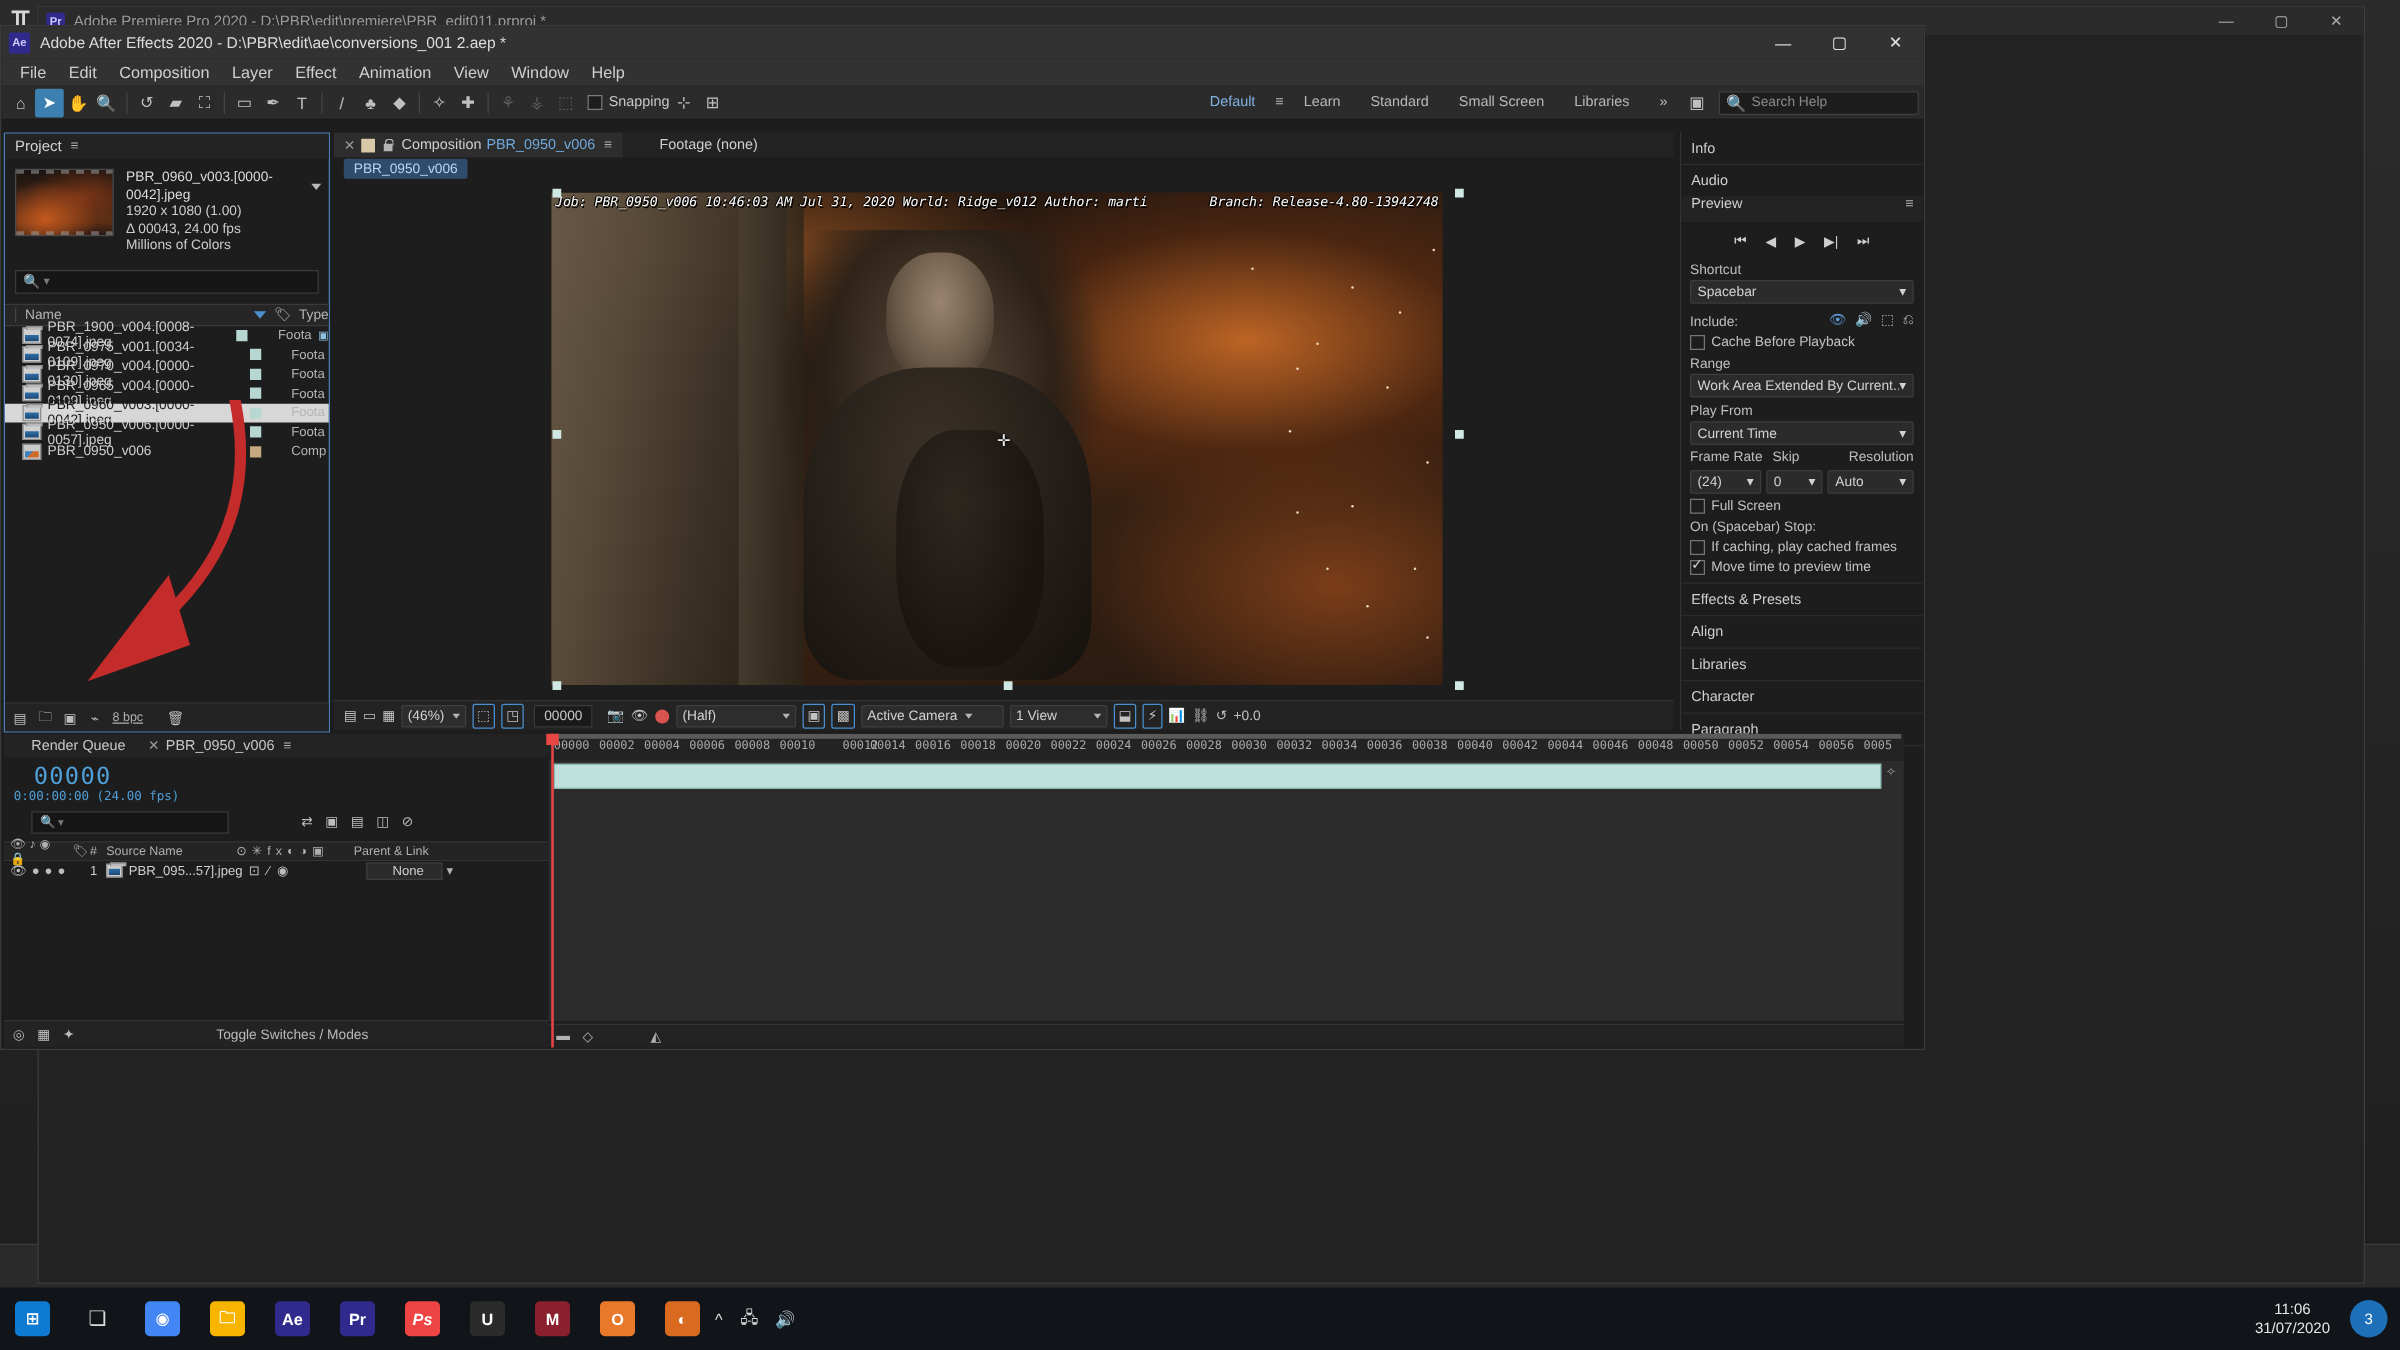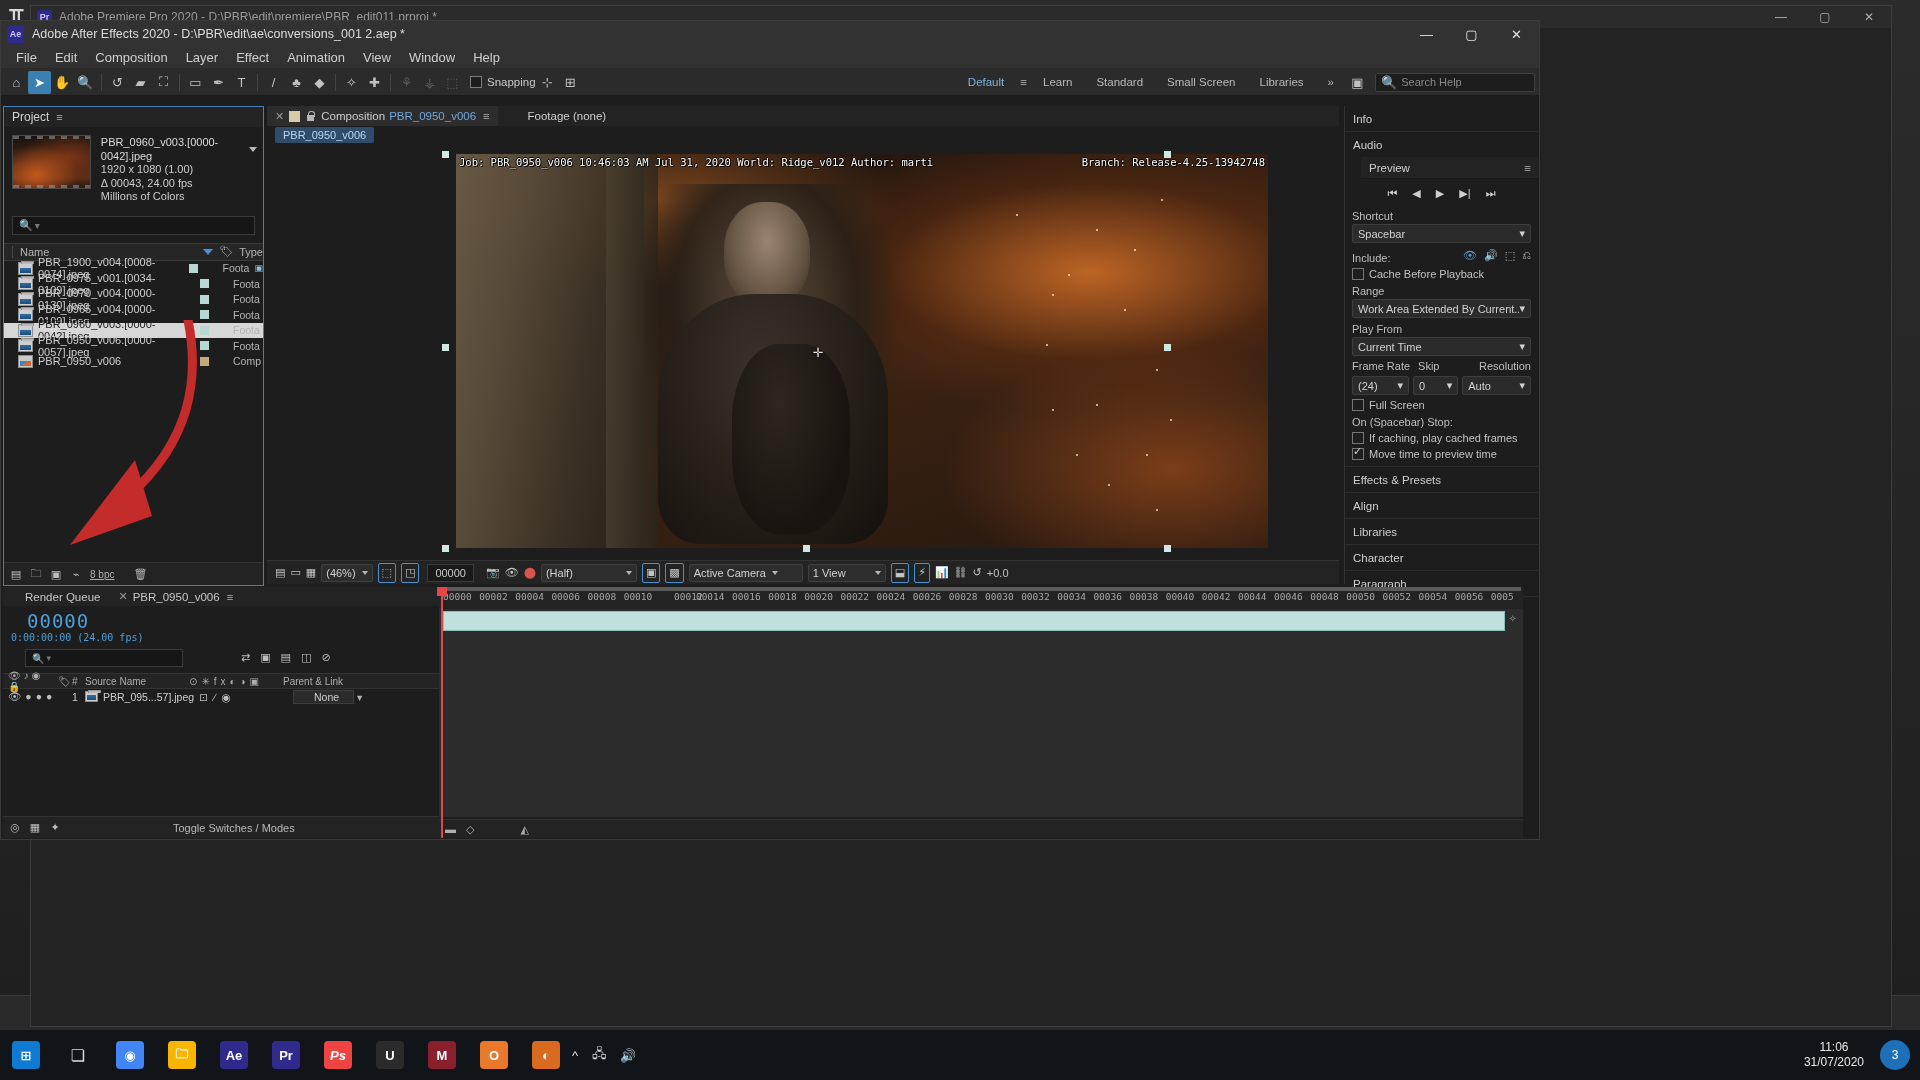--- a/index.html
+++ b/index.html
@@ -117,26 +117,26 @@
   .ctab.act{background:#2d2d2d;}
   .xbtn{color:#9a9a9a;font-size:11px;margin-right:5px;}
   .lockico{width:9px;height:11px;margin-right:6px;position:relative;}
   .lockico:before{content:'';position:absolute;left:1px;top:4px;width:7px;height:6px;background:#b5b5b5;}
   .lockico:after{content:'';position:absolute;left:2px;top:0;width:5px;height:5px;
                  border:1.5px solid #b5b5b5;border-bottom:none;border-radius:3px 3px 0 0;}
   #swatch-tab{width:11px;height:11px;background:#d8c9a8;margin-right:6px;}
   #comp-sub{height:18px;background:#1d1d1d;display:flex;align-items:center;padding-left:8px;}
   #comp-sub .pill{background:#2f4d6b;color:#b9d6f2;font-size:11px;padding:2px 8px;border-radius:2px;}
   #stage{position:absolute;left:0;top:38px;width:1072px;height:417px;background:#1d1d1d;}
-  #frame{position:absolute;left:189px;top:10px;width:812px;height:394px;overflow:hidden;
+  #frame{position:absolute;left:174px;top:10px;width:713px;height:394px;overflow:hidden;
      background:
        radial-gradient(ellipse 55% 50% at 78% 30%, rgba(212,112,40,.85) 0%, rgba(120,52,18,.35) 45%, rgba(0,0,0,0) 72%),
        radial-gradient(ellipse 45% 35% at 25% 12%, rgba(196,108,44,.55) 0%, rgba(0,0,0,0) 65%),
        radial-gradient(ellipse 40% 45% at 88% 80%, rgba(176,84,30,.6) 0%, rgba(0,0,0,0) 70%),
-       linear-gradient(160deg,#1a120c 0%,#2a1a10 30%,#3a2212 55%,#241710 100%);}
+       linear-gradient(160deg,#1a120c 0%,#2a1a10 30%,#3a2212 55%,#241710 100%); font-style: italic;}
   #fig{position:absolute;left:150px;top:30px;width:320px;height:364px;
      background:radial-gradient(ellipse 52% 62% at 50% 32%, rgba(96,80,64,.95) 0%, rgba(40,32,24,.85) 55%, rgba(18,14,10,0) 80%);}
   #fig-head{position:absolute;left:118px;top:18px;width:86px;height:104px;border-radius:45%;
      background:radial-gradient(ellipse at 50% 38%, #9a8470 0%, #6b5a48 55%, #362c22 100%);}
   #fig-body{position:absolute;left:52px;top:110px;width:230px;height:250px;border-radius:42% 42% 18% 18%;
      background:radial-gradient(ellipse at 45% 30%, #3b322a 0%, #231d17 60%, #14100c 100%);}
   #fig-arm{position:absolute;left:126px;top:160px;width:118px;height:190px;border-radius:40%;
      background:radial-gradient(ellipse at 40% 30%, #2e2720 0%, #191410 70%);}
   #wall{position:absolute;left:0;top:0;width:188px;height:394px;
      background:linear-gradient(100deg,#6d5f4a 0%,#5a4d3b 30%,#3e3428 62%,#241d15 100%);opacity:.92;}
@@ -161,22 +161,22 @@
   .cbsel{border:1px solid #4a8fd0;border-radius:2px;padding:0 3px;}
   .dd{display:flex;align-items:center;background:#2d2d2d;border:1px solid #3f3f3f;height:16px;
       padding:0 4px;font-size:11px;color:#d2d2d2;margin-left:5px;border-radius:2px;}
   .dd .car{width:0;height:0;border-left:3.5px solid transparent;border-right:3.5px solid transparent;
            border-top:4px solid #b5b5b5;margin-left:6px;}
   #tc-field{background:#1a1a1a;border:1px solid #3a3a3a;height:16px;display:flex;align-items:center;
             padding:0 7px;font-size:11px;color:#c9c9c9;margin-left:8px;}
 
   
   #side{left:1343px;top:85px;width:193px;height:478px;background:#1d1d1d;border-left:1px solid #333;}
-  .sbar{height:21px;background:#232323;display:flex;align-items:center;padding-left:8px;
-        font-size:11.5px;color:#cfcfcf;border-bottom:1px solid #181818;margin-left:16px;}
+  .sbar{height:21px;background:#232323;display:flex;align-items:flex-start;padding-left:8px;
+        font-size:11.5px;color:#cfcfcf;border-bottom:1px solid #181818;}
   .sbar .hm{margin-left:auto;margin-right:7px;color:#b5b5b5;}
   #prev-body{padding:2px 7px 6px 7px;font-size:11px;color:#c2c2c2;}
   #transport{display:flex;align-items:center;justify-content:center;gap:15px;height:24px;color:#cfcfcf;font-size:11px;}
   .lbl{font-size:11px;color:#bfbfbf;margin-top:5px;}
   .sdd{display:flex;align-items:center;justify-content:space-between;background:#2b2b2b;
        border:1px solid #3d3d3d;height:17px;padding:0 5px;font-size:11px;color:#d2d2d2;
        border-radius:2px;margin-top:2px;}
   .srow{display:flex;align-items:center;margin-top:4px;gap:5px;}
   .chk{width:10px;height:10px;border:1px solid #767676;background:#1d1d1d;flex:none;position:relative;}
   .chk.on{background:#1d1d1d;}
@@ -455,21 +455,21 @@
             <i class="star" style="left: 596px; top: 255px;"></i>
             <i class="star" style="left: 714px; top: 265px;"></i>
             <i class="star" style="left: 652px; top: 330px;"></i>
             <i class="star" style="left: 700px; top: 355px;"></i>
             <i class="star" style="left: 620px; top: 300px;"></i>
             <i class="star" style="left: 678px; top: 95px;"></i>
             <i class="star" style="left: 596px; top: 140px;"></i>
           </div>
         <div id="ov-top">
           <span>Job: PBR_0950_v006 10:46:03 AM Jul 31, 2020 World: Ridge_v012 Author: marti</span>
-          <span>Branch: Release-4.25-13942748</span>
+          <span>Branch: Release-4.80-13942748</span>
         </div>
         <div id="anchor">✛</div>
       </div>
       <div class="handle" style="left:175px;top:7px"></div>
       <div class="handle" style="left:897px;top:7px"></div>
       <div class="handle" style="left:175px;top:200px"></div>
       <div class="handle" style="left:897px;top:200px"></div>
       <div class="handle" style="left:175px;top:401px"></div>
       <div class="handle" style="left:897px;top:401px"></div>
       <div class="handle" style="left:536px;top:401px"></div>

